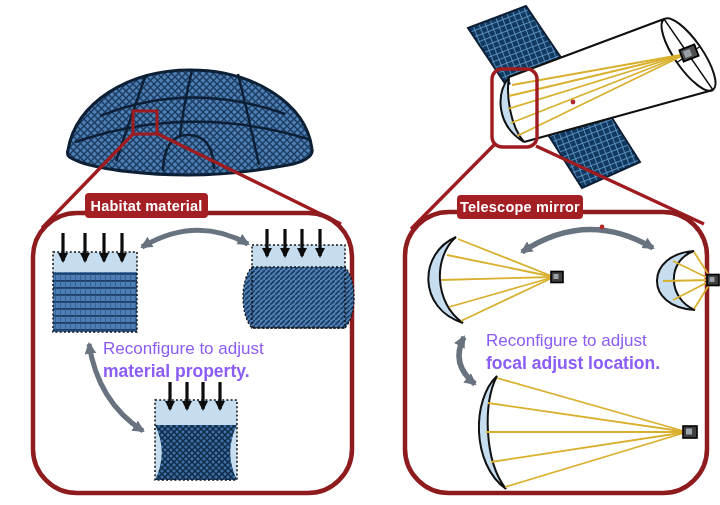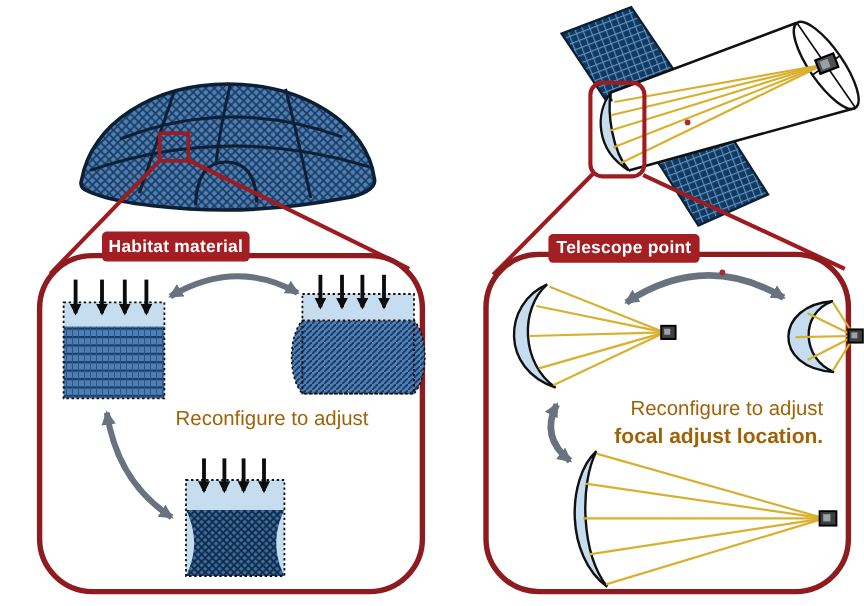--- a/index.html
+++ b/index.html
@@ -9,21 +9,21 @@
   }
   #art { position:absolute; left:0; top:0; }
   .tag {
     position:absolute; background:#a31f24; color:#ffffff;
     border-radius:4px; display:flex; align-items:center; justify-content:center;
     font-size:14.5px; font-weight:600; letter-spacing:0.2px; z-index:3;
   }
   .tag-left  { left:85px;  top:193px; width:123px; height:25px; }
   .tag-right { left:457px; top:195px; width:126px; height:24px; }
   .caption {
-    position:absolute; text-align:right; color:#a16207; z-index:2; line-height:23px;
+    position:absolute; text-align:left; color:#8b5cf6; z-index:2; line-height:23px;
   }
   .caption .l1 { font-size:17px; }
   .caption .l2 { font-size:17.5px; font-weight:bold; }
   .caption-left  { left:103px; top:337px; width:204px; }
   .caption-right { left:486px; top:329px; width:200px; }
 </style>
 </head>
 <body>
 
 <div id="stage">
@@ -178,23 +178,24 @@
       <rect x="-4" y="-3.5" width="6" height="6" fill="#9aa3aa"></rect>
     </g>
   </g>
 
   <path d="M 522,252 Q 587,209 653,248" fill="none" stroke="#68737f" stroke-width="5.5" marker-start="url(#mGray)" marker-end="url(#mGray)"></path>
   <path d="M 464,337 Q 450,364 475,384" fill="none" stroke="#68737f" stroke-width="5.5" marker-start="url(#mGray)" marker-end="url(#mGray)"></path>
   <circle cx="602" cy="227" r="2.4" fill="#b02a26"></circle>
 </svg>
 
   <div class="tag tag-left">Habitat material</div>
-  <div class="tag tag-right">Telescope point</div>
+  <div class="tag tag-right">Telescope mirror</div>
 
   <div class="caption caption-left">
     <div class="l1">Reconfigure to adjust</div>
+    <div class="l2">material property.</div>
   </div>
   <div class="caption caption-right">
     <div class="l1">Reconfigure to adjust</div>
     <div class="l2">focal adjust location.</div>
   </div>
 
 </div>
 
 </body></html>

